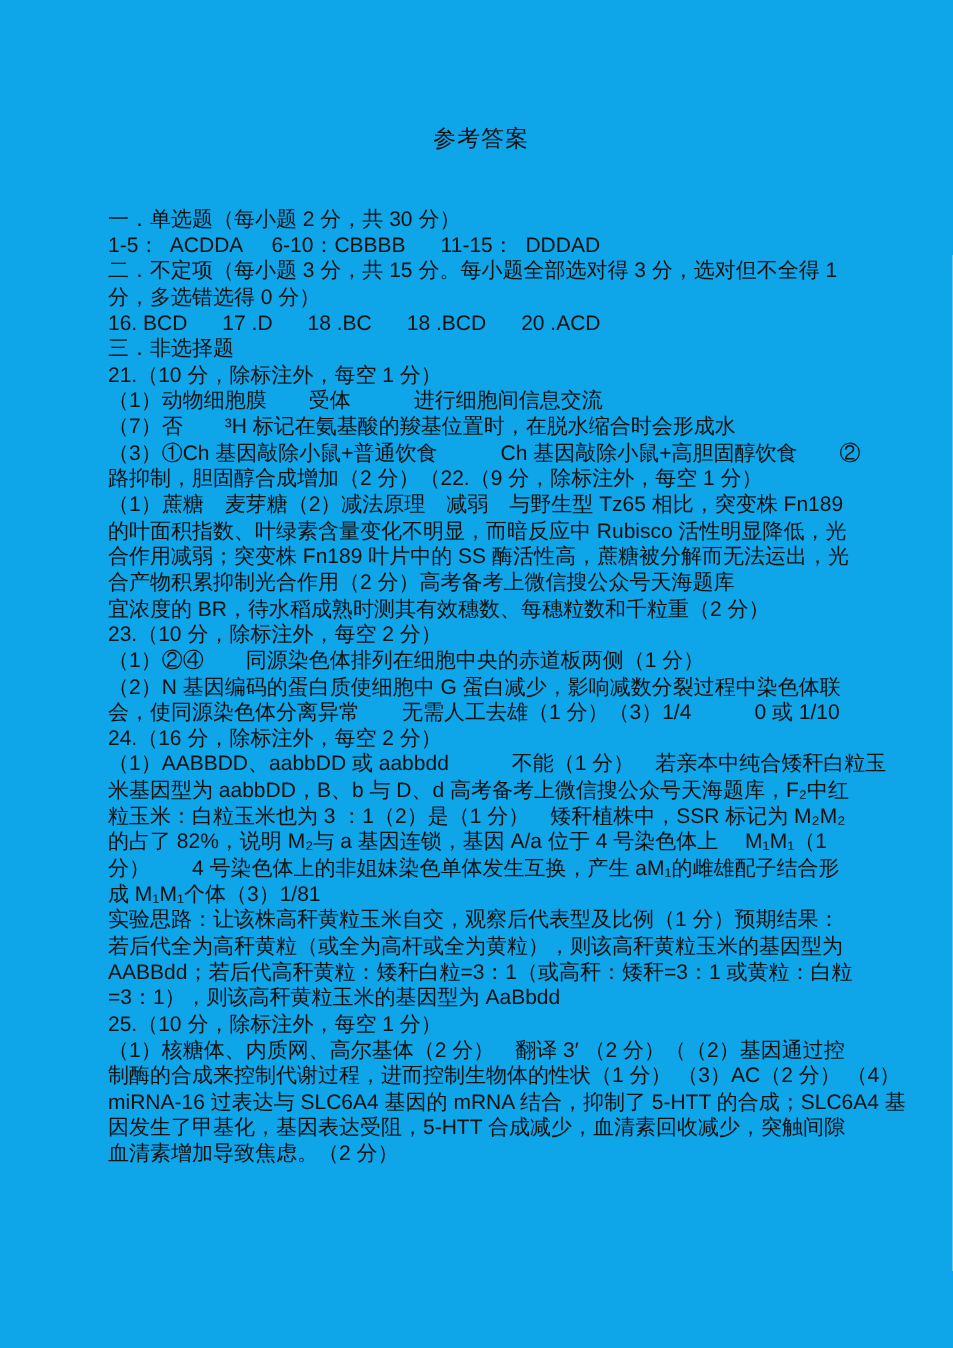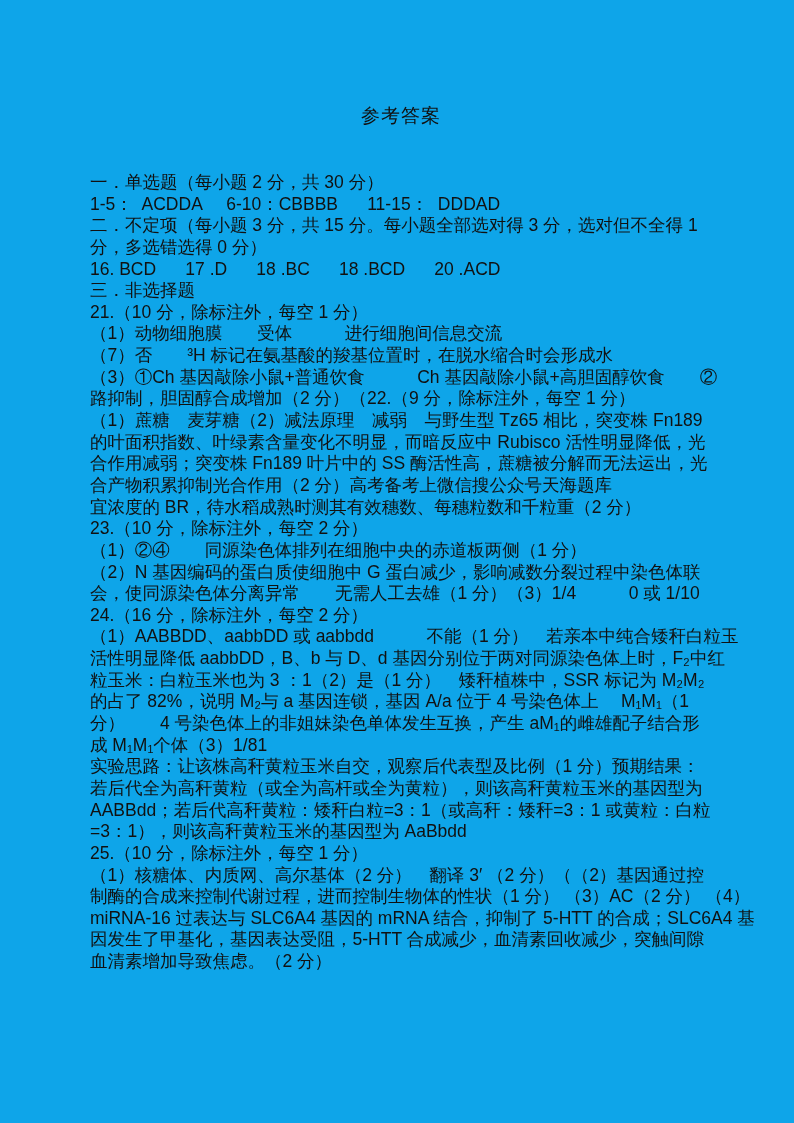--- a/index.html
+++ b/index.html
@@ -63,21 +63,21 @@
       <div class="line">的叶面积指数、叶绿素含量变化不明显，而暗反应中 Rubisco 活性明显降低，光</div>
       <div class="line">合作用减弱；突变株 Fn189 叶片中的 SS 酶活性高，蔗糖被分解而无法运出，光</div>
       <div class="line">合产物积累抑制光合作用（2 分）高考备考上微信搜公众号天海题库</div>
       <div class="line">宜浓度的 BR，待水稻成熟时测其有效穗数、每穗粒数和千粒重（2 分）</div>
       <div class="line">23.（10 分，除标注外，每空 2 分）</div>
       <div class="line">（1）②④　　同源染色体排列在细胞中央的赤道板两侧（1 分）</div>
       <div class="line">（2）N 基因编码的蛋白质使细胞中 G 蛋白减少，影响减数分裂过程中染色体联</div>
       <div class="line">会，使同源染色体分离异常　　无需人工去雄（1 分）（3）1/4　　　0 或 1/10</div>
       <div class="line">24.（16 分，除标注外，每空 2 分）</div>
       <div class="line">（1）AABBDD、aabbDD 或 aabbdd　　　不能（1 分）　若亲本中纯合矮秆白粒玉</div>
-      <div class="line">活性明显降低 aabbDD，B、b 与 D、d 基因分别位于两对同源染色体上时，F₂中红</div>
+      <div class="line">米基因型为 aabbDD，B、b 与 D、d 高考备考上微信搜公众号天海题库，F₂中红</div>
       <div class="line">粒玉米：白粒玉米也为 3 ：1（2）是（1 分）　矮秆植株中，SSR 标记为 M₂M₂</div>
       <div class="line">的占了 82%，说明 M₂与 a 基因连锁，基因 A/a 位于 4 号染色体上　 M₁M₁（1</div>
       <div class="line">分）　　4 号染色体上的非姐妹染色单体发生互换，产生 aM₁的雌雄配子结合形</div>
       <div class="line">成 M₁M₁个体（3）1/81</div>
       <div class="line">实验思路：让该株高秆黄粒玉米自交，观察后代表型及比例（1 分）预期结果：</div>
       <div class="line">若后代全为高秆黄粒（或全为高杆或全为黄粒），则该高秆黄粒玉米的基因型为</div>
       <div class="line">AABBdd；若后代高秆黄粒：矮秆白粒=3：1（或高秆：矮秆=3：1 或黄粒：白粒</div>
       <div class="line">=3：1），则该高秆黄粒玉米的基因型为 AaBbdd</div>
       <div class="line">25.（10 分，除标注外，每空 1 分）</div>
       <div class="line">（1）核糖体、内质网、高尔基体（2 分）　翻译 3′ （2 分）（（2）基因通过控</div>

